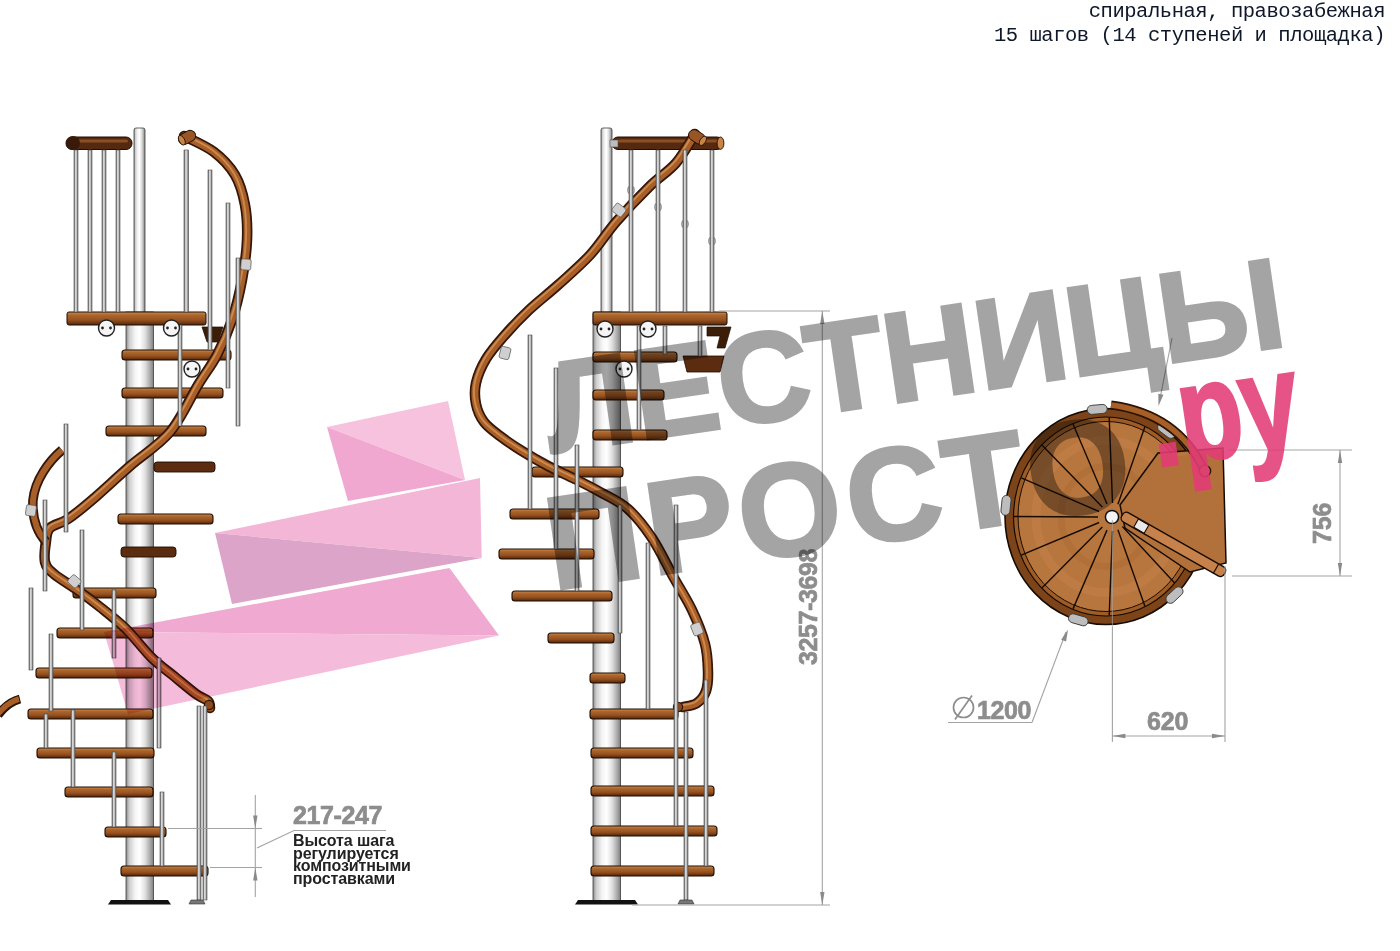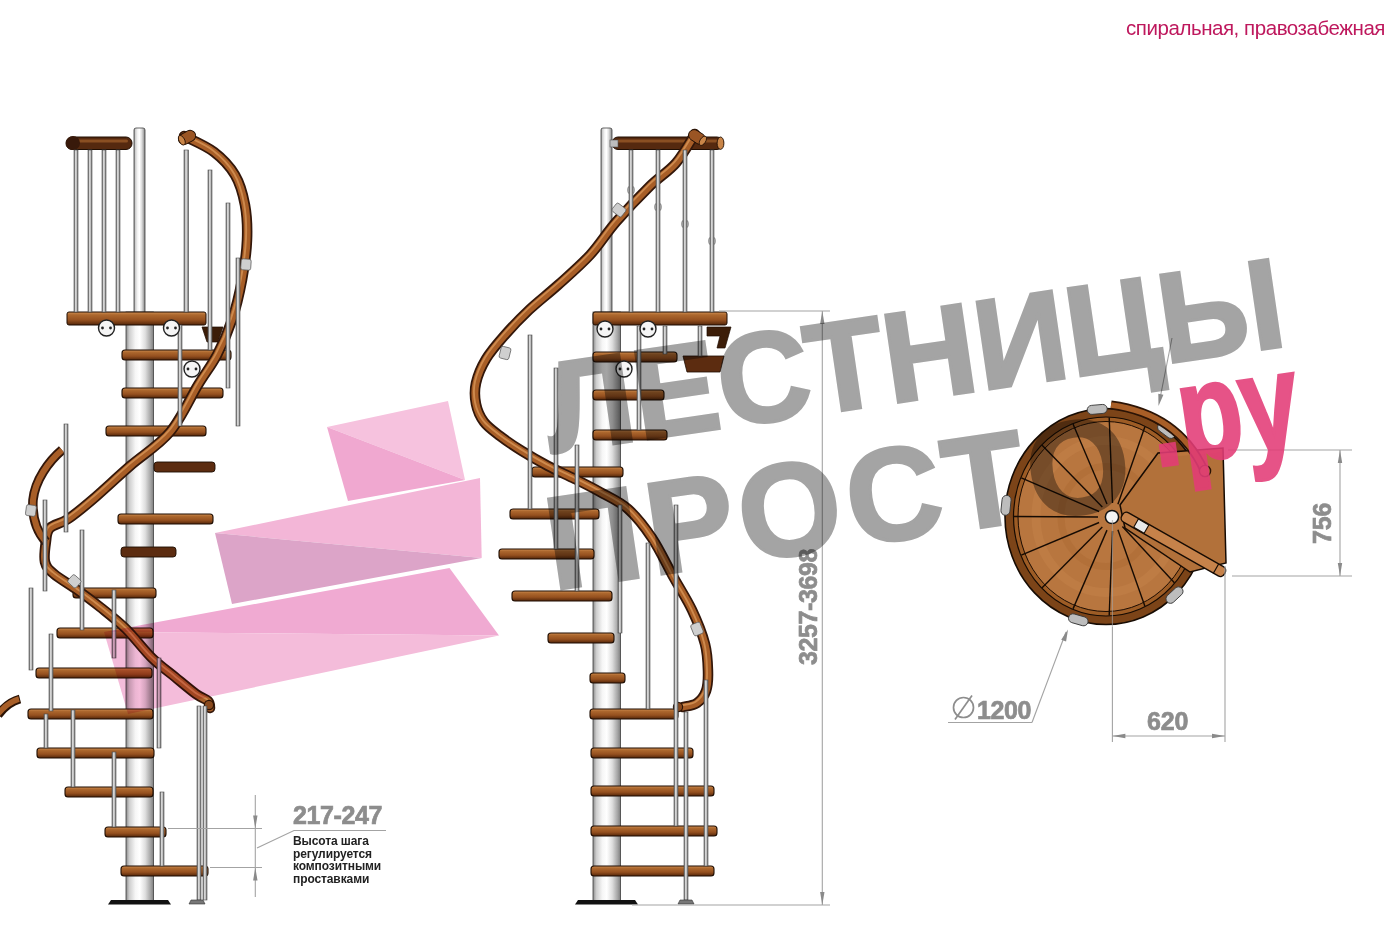--- a/index.html
+++ b/index.html
@@ -1,20 +1,20 @@
 <!DOCTYPE html>
 <html><head>
 <meta charset="utf-8">
 <style>
   html,body{margin:0;padding:0;background:#fff;}
   #page{position:relative;width:1400px;height:951px;overflow:hidden;background:#fff;
         font-family:"Liberation Sans",sans-serif;}
-  #toptext{position:absolute;top:16px;right:15px;text-align:right;
-           font-size:20.5px;line-height:24.2px;color:#be185d;letter-spacing:-0.45px;}
-  #note{position:absolute;left:293px;top:835px;font-size:12px;line-height:12.7px;
+  #toptext{position:absolute;top:0;right:15px;text-align:right;
+           font-size:20.5px;line-height:24.2px;color:#0f172a;letter-spacing:-0.45px;font-family:Liberation Mono, monospace;}
+  #note{position:absolute;left:293px;top:835px;font-size:16px;line-height:12.7px;
         font-weight:700;color:#222;letter-spacing:-0.1px;}
   svg{position:absolute;left:0;top:0;}
 </style>
 </head>
 <body>
 <div id="page">
 <svg id="art" width="1400" height="951" viewBox="0 0 1400 951">
 <defs>
   <linearGradient id="pole" x1="0" y1="0" x2="1" y2="0">
     <stop offset="0" stop-color="#8b8b8b"></stop>
@@ -327,15 +327,16 @@
   <polygon points="104,632 499,635.5 128,714" fill="#f4bcda"></polygon>
 </g>
 <g id="watermark" font-family="Liberation Sans, sans-serif" font-weight="700">
   <text transform="translate(551,453) rotate(-8.3)" font-size="128" fill="#a4a4a4" stroke="#a4a4a4" stroke-width="3" style="mix-blend-mode:multiply">ЛЕСТНИЦЫ</text>
   <text transform="translate(553,590) rotate(-8.3)" font-size="132" letter-spacing="6.5" fill="#a4a4a4" stroke="#a4a4a4" stroke-width="3" style="mix-blend-mode:multiply">ПРОСТО</text>
   <text transform="translate(1156,467) rotate(-8.3)" font-size="138" fill="#e33c77" stroke="#e33c77" stroke-width="3" opacity="0.88" textLength="150" lengthAdjust="spacingAndGlyphs">.ру</text>
 </g>
 </svg>
 <div id="toptext">
   <div>спиральная, правозабежная</div>
+  <div>15 шагов (14 ступеней и площадка)</div>
 </div>
 <div id="note">Высота шага<br>регулируется<br>композитными<br>проставками</div>
 </div>
 
 </body></html>

